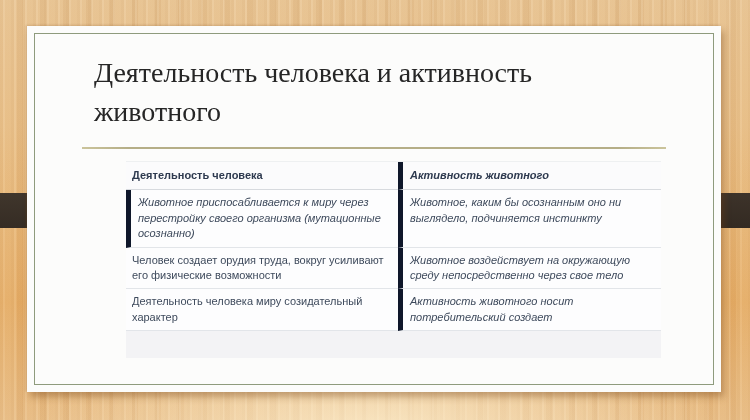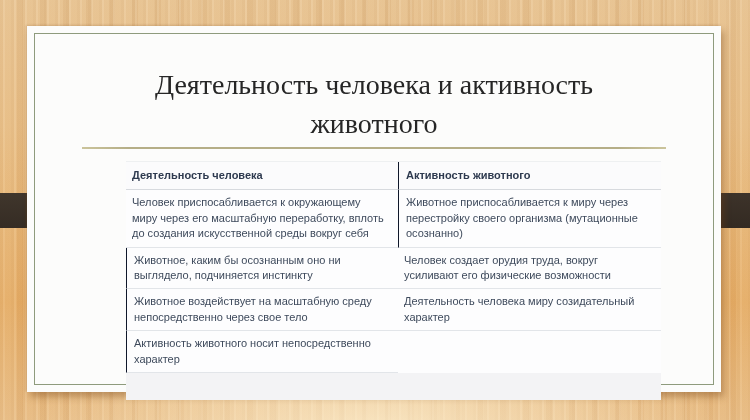--- a/index.html
+++ b/index.html
@@ -23,32 +23,32 @@
   .ribbon.left::after,.ribbon.right::after{
     content:"";position:absolute;top:-4px;width:7px;height:43px;background:#2b241d;}
   .ribbon.left::after{right:-5px;}
   .ribbon.right::after{left:-5px;}
   
   .slide{position:absolute;left:27px;top:26px;width:694px;height:366px;
     background:#fcfcfb;
     box-shadow:3px 5px 7px rgba(115,65,20,0.38), -1px -1px 2px rgba(120,80,30,0.18);}
   .frame{position:absolute;inset:7px;border:1px solid #8e9b7d;pointer-events:none;}
   
-  .title{position:absolute;left:0;right:0;top:28px;margin:12px auto;max-width:560px;
+  .title{position:absolute;left:0;right:0;top:28px;margin:0 auto;max-width:560px;
     font-family:"Liberation Serif","DejaVu Serif",serif;font-weight:400;
-    font-size:28px;line-height:1.38;text-align:center;color:#262626;}
+    font-size:28px;line-height:1.38;text-align:left;color:#262626;}
   .rule{position:absolute;left:55px;top:121px;width:584px;height:2px;
     background:linear-gradient(90deg,#cbc49b,#b5ae87 8%,#b5ae87 92%,#cbc49b);}
   
   .table{position:absolute;left:99px;top:135px;width:535px;
     display:grid;grid-template-columns:272px 263px;
     font-size:11px;line-height:1.4;color:#3e4a5c;border-top:1px solid #eef0f1;
     background:#fdfdfe;}
   .cell{padding:5px 12px 5px 6px;border-bottom:1px solid #e2e5e9;box-sizing:border-box;}
-  .cell.rcol{border-left:1px solid #0f172a;padding-left:7px;}
+  .cell.rcol{border-left:5px solid #0f172a;padding-left:7px;font-style:italic;}
   .cell.head{font-weight:bold;color:#2e3a4f;border-bottom:1px solid #d7dade;
     background:#fbfbfc;padding-top:6px;padding-bottom:6px;}
   .table-foot{grid-column:1 / -1;height:27px;background:#f3f3f5;}
 </style>
 </head>
 <body>
 
 <div class="stage">
 
   <div class="ribbon left"></div>
@@ -57,27 +57,26 @@
   <div class="slide">
     <div class="frame"></div>
 
     <h1 class="title">Деятельность человека и активность животного</h1>
     <div class="rule"></div>
 
     <div class="table">
       <div class="cell head">Деятельность человека</div>
       <div class="cell head rcol">Активность животного</div>
 
-      <div class="cell">Человек приспосабливается к окружающему миру через его масштабную переработку, вплоть до создания искусственной среды вокруг себя</div>
       <div class="cell rcol">Животное приспосабливается к миру через перестройку своего организма (мутационные осознанно)</div>
 
       <div class="cell rcol">Животное, каким бы осознанным оно ни выглядело, подчиняется инстинкту</div>
 
       <div class="cell">Человек создает орудия труда, вокруг усиливают его физические возможности</div>
-      <div class="cell rcol">Животное воздействует на масштабную среду непосредственно через свое тело</div>
+      <div class="cell rcol">Животное воздействует на окружающую среду непосредственно через свое тело</div>
 
       <div class="cell">Деятельность человека миру созидательный характер</div>
-      <div class="cell rcol">Активность животного носит непосредственно характер</div>
+      <div class="cell rcol">Активность животного носит потребительский создает</div>
 
       <div class="table-foot"></div>
     </div>
   </div>
 </div>
 
 </body></html>

